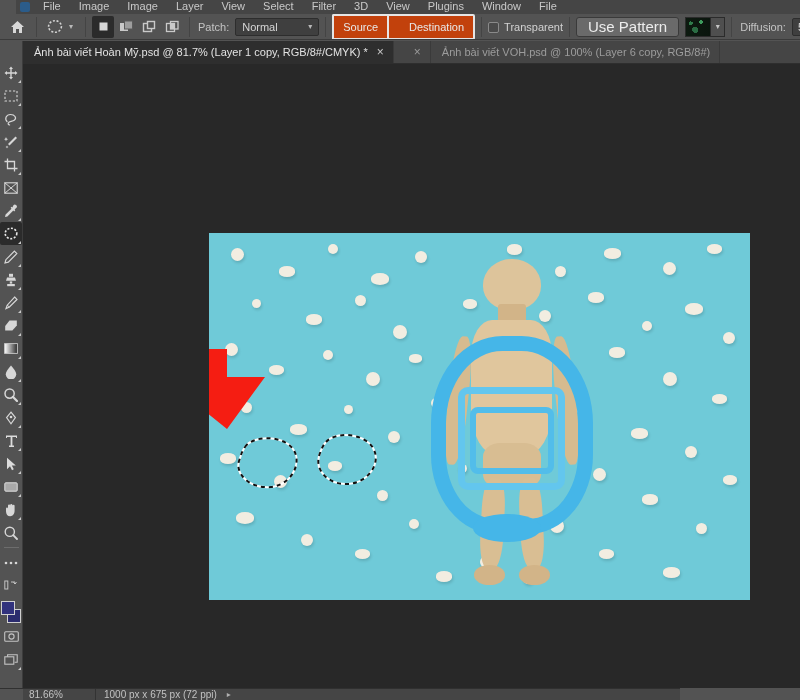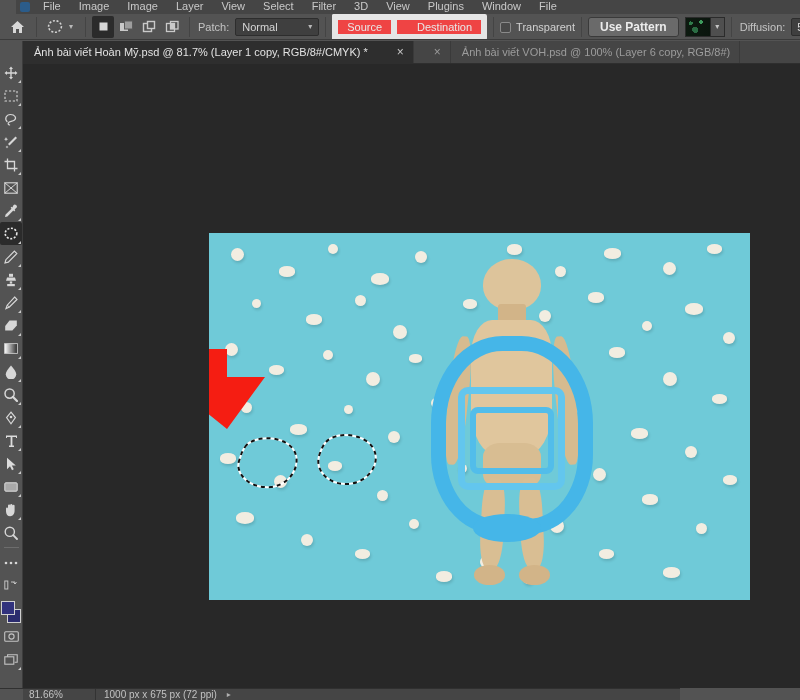--- a/index.html
+++ b/index.html
@@ -80,43 +80,42 @@
     background: #3f3f3f; border: 1px solid #2d2d2d;
     border-radius: 2px;
     display: flex; align-items: center; justify-content: space-between;
     padding: 0 2px 0 6px;
   }
   .ob-select span.val { font-size: 11px; color: #d6d6d6; }
 
   .seg-group { display: flex; flex: none; }
   .seg {
     height: 26px; padding: 0 9px;
-    background: #ef4444; border: 6px solid #e5e5e5;
+    background: #c2410c; border: 2px solid #e5e5e5;
     display: flex; align-items: center;
     font-size: 11px; color: #e8e8e8;
     white-space: nowrap;
   }
   .seg:first-child { border-radius: 2px 0 0 2px; border-right: none; }
   .seg:last-child { border-radius: 0 2px 2px 0; padding-left: 20px; }
 
   .chk-wrap { display: flex; align-items: flex-end; flex: none; }
   .chk {
     width: 11px; height: 11px;
     border: 1px solid #8a8a8a; border-radius: 2px;
     background: #4a4a4a; margin-right: 5px;
   }
   .chk-lbl { font-size: 11px; color: #d2d2d2; white-space: nowrap; }
 
   .btn-pill {
     height: 20px; padding: 0 11px;
     background: #6a6a6a; border: 1px solid #3a3a3a; border-radius: 3px;
     display: flex; align-items: center;
-    font-size: 12px; color: #ececec; white-space: nowrap;
+    font-size: 15px; color: #ececec; white-space: nowrap;
     flex: none;
-    font-weight: bold;
   }
 
   .pattern-pick { display: flex; align-items: center; flex: none; }
   .pattern-thumb {
     width: 26px; height: 20px;
     border: 1px solid #2b2b2b;
     background:
       radial-gradient(circle at 20% 30%, #2f7a4a 0 2px, transparent 2px),
       radial-gradient(circle at 62% 22%, #3d9a5c 0 2px, transparent 2px),
       radial-gradient(circle at 38% 66%, #2a6b42 0 3px, transparent 3px),
@@ -153,21 +152,21 @@
     border-bottom: 1px solid #2e2e2e;
   }
   .tab {
     display: flex; align-items: center;
     padding: 0 9px 0 11px;
     font-size: 11px; color: #9c9c9c;
     white-space: nowrap;
     border-right: 1px solid #3a3a3a;
     background: #454545;
   }
-  .tab.active { background: #2e2e2e; color: #e2e2e2; gap: 20px; }
+  .tab.active { background: #2e2e2e; color: #e2e2e2; }
   .tab-close {
     margin-left: 9px; font-size: 12px; color: #9a9a9a;
     line-height: 1;
   }
   .tab.active .tab-close { color: #c9c9c9; }
 
   
   .toolbar {
     position: absolute; top: 41px; left: 0; width: 23px; bottom: 12px;
     background: #535353;

